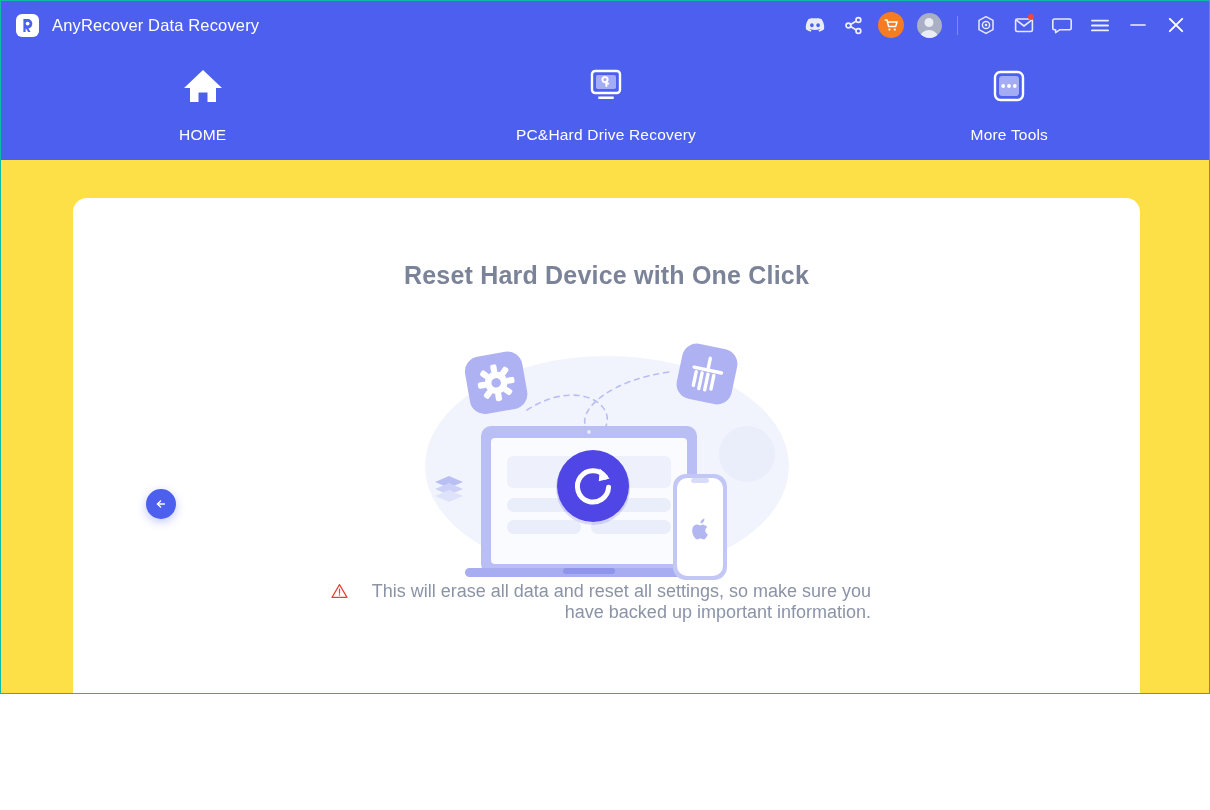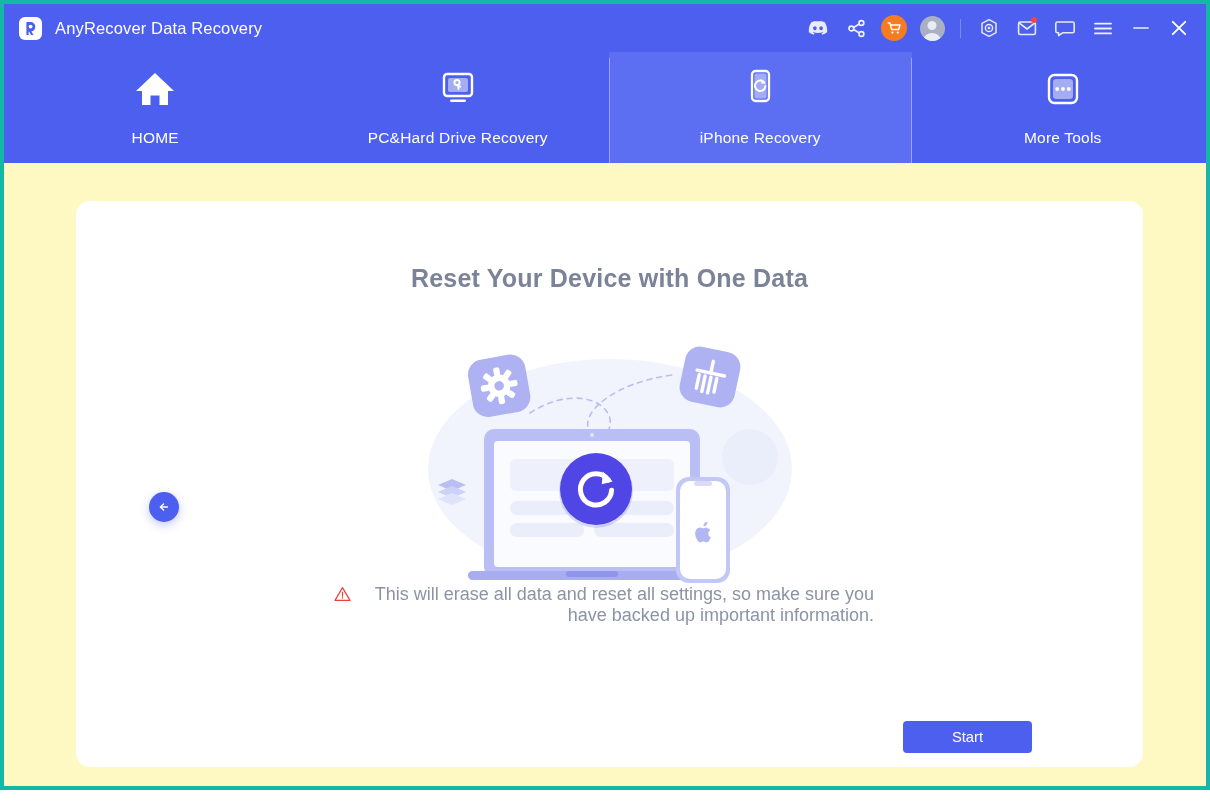--- a/index.html
+++ b/index.html
@@ -4,23 +4,23 @@
 <style>
   * { box-sizing: border-box; margin: 0; padding: 0; }
   html, body {
     width: 1210px; height: 810px;
     font-family: "Liberation Sans", sans-serif;
     background: #ffffff;
     overflow: hidden;
   }
   .app-window {
     position: relative;
-    width: 1210px; height: 790px;
-    background: #fef9c3;
-    border: 4px solid #14b8a6;
+    width: 1210px; height: 694px;
+    background: #fde047;
+    border: 1px solid #14b8a6;
     overflow: hidden;
   }
 
   
   .titlebar {
     position: absolute; top: 0; left: 0;
     width: 1210px; height: 48px;
     background: #4c5fee;
     display: flex; align-items: center;
   }
@@ -266,50 +266,39 @@
           <rect x="10" y="8" width="20" height="14" rx="1.8" fill="#a4acf4"></rect>
           <circle cx="19" cy="12.6" r="2.6" fill="none" stroke="#ffffff" stroke-width="1.9"></circle>
           <path d="M20.4 14.6 L20.4 19" stroke="#ffffff" stroke-width="1.9" stroke-linecap="round"></path>
           <path d="M20.4 16.6 L22.4 16.6" stroke="#ffffff" stroke-width="1.7" stroke-linecap="round"></path>
           <rect x="12" y="29.6" width="16" height="2.3" rx="1.1" fill="#ffffff"></rect>
         </svg>
       </div>
       <span class="nav-label">PC&amp;Hard Drive Recovery</span>
     </div>
 
-    <div class="nav-tab active">
-      <div class="nav-icon">
-        <svg width="34" height="40" viewBox="0 0 34 40">
-          <rect x="9" y="2" width="17" height="30" rx="3.6" fill="none" stroke="#ffffff" stroke-width="2.3"></rect>
-          <rect x="11.4" y="4.4" width="12.2" height="25.2" rx="2" fill="#a4acf4"></rect>
-          <path d="M21.3 13.6 A5.2 5.2 0 1 0 22.4 17" fill="none" stroke="#ffffff" stroke-width="2" stroke-linecap="round"></path>
-          <path d="M18.3 10.3 L22.1 13.4 L18.6 15.1 Z" fill="#ffffff"></path>
-        </svg>
-      </div>
-      <span class="nav-label">iPhone Recovery</span>
-    </div>
 
     <div class="nav-tab">
       <div class="nav-icon">
         <svg width="38" height="38" viewBox="0 0 38 38">
           <rect x="5" y="5" width="28" height="28" rx="5.4" fill="none" stroke="#ffffff" stroke-width="2.4"></rect>
           <rect x="9" y="9" width="20" height="20" rx="3.2" fill="#a4acf4"></rect>
           <circle cx="13.2" cy="19" r="1.9" fill="#ffffff"></circle>
           <circle cx="19" cy="19" r="1.9" fill="#ffffff"></circle>
           <circle cx="24.8" cy="19" r="1.9" fill="#ffffff"></circle>
         </svg>
       </div>
       <span class="nav-label">More Tools</span>
     </div>
 
   </div>
 
   <div class="card">
 
-    <div class="card-title">Reset Your Device with One Data</div>
+    <div class="card-title">Reset Hard Device with One Click</div>
 
     <div class="illu">
       <svg width="400" height="250" viewBox="0 0 400 250">
 
         <ellipse cx="200" cy="128" rx="182" ry="110" fill="#f1f4fc"></ellipse>
         <circle cx="340" cy="116" r="28" fill="#eaeefb"></circle>
 
         <path d="M120 72 C160 46 196 58 200 78 C203 96 182 100 178 86 C174 70 204 42 262 34" fill="none" stroke="#b9bdf2" stroke-width="1.6" stroke-dasharray="5 5" stroke-linecap="round"></path>
 
         <g transform="rotate(-10 88 44)">

